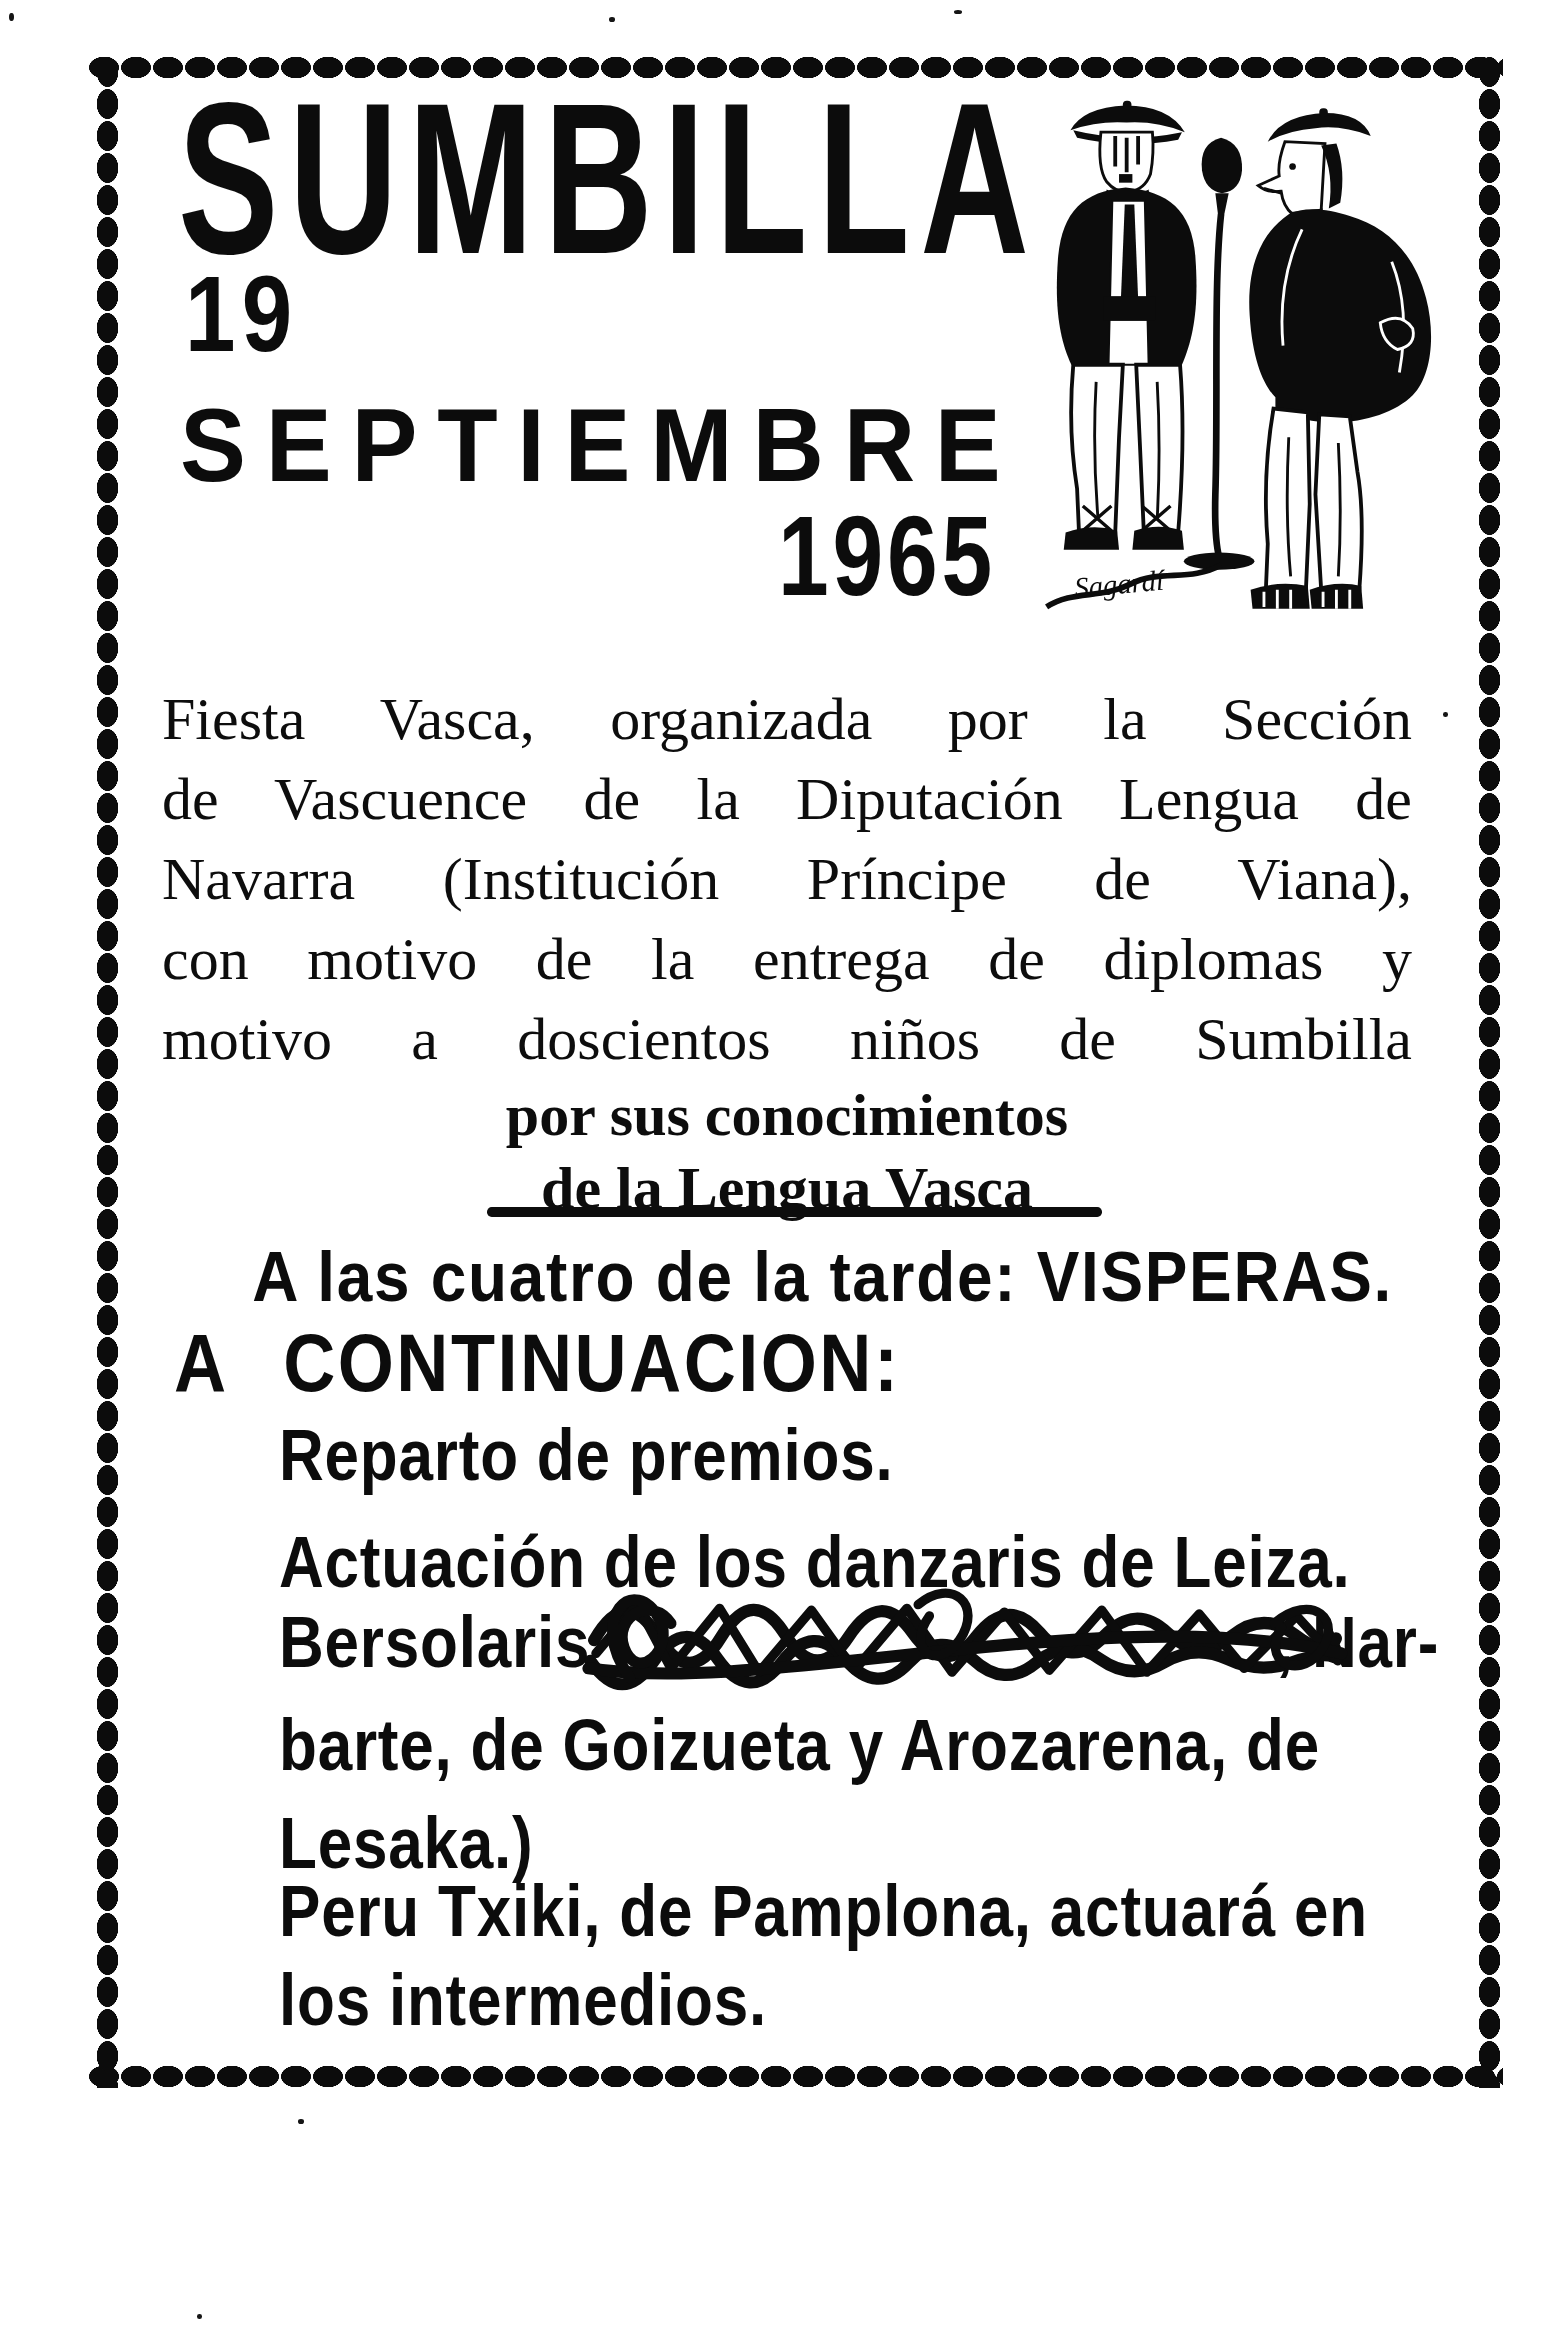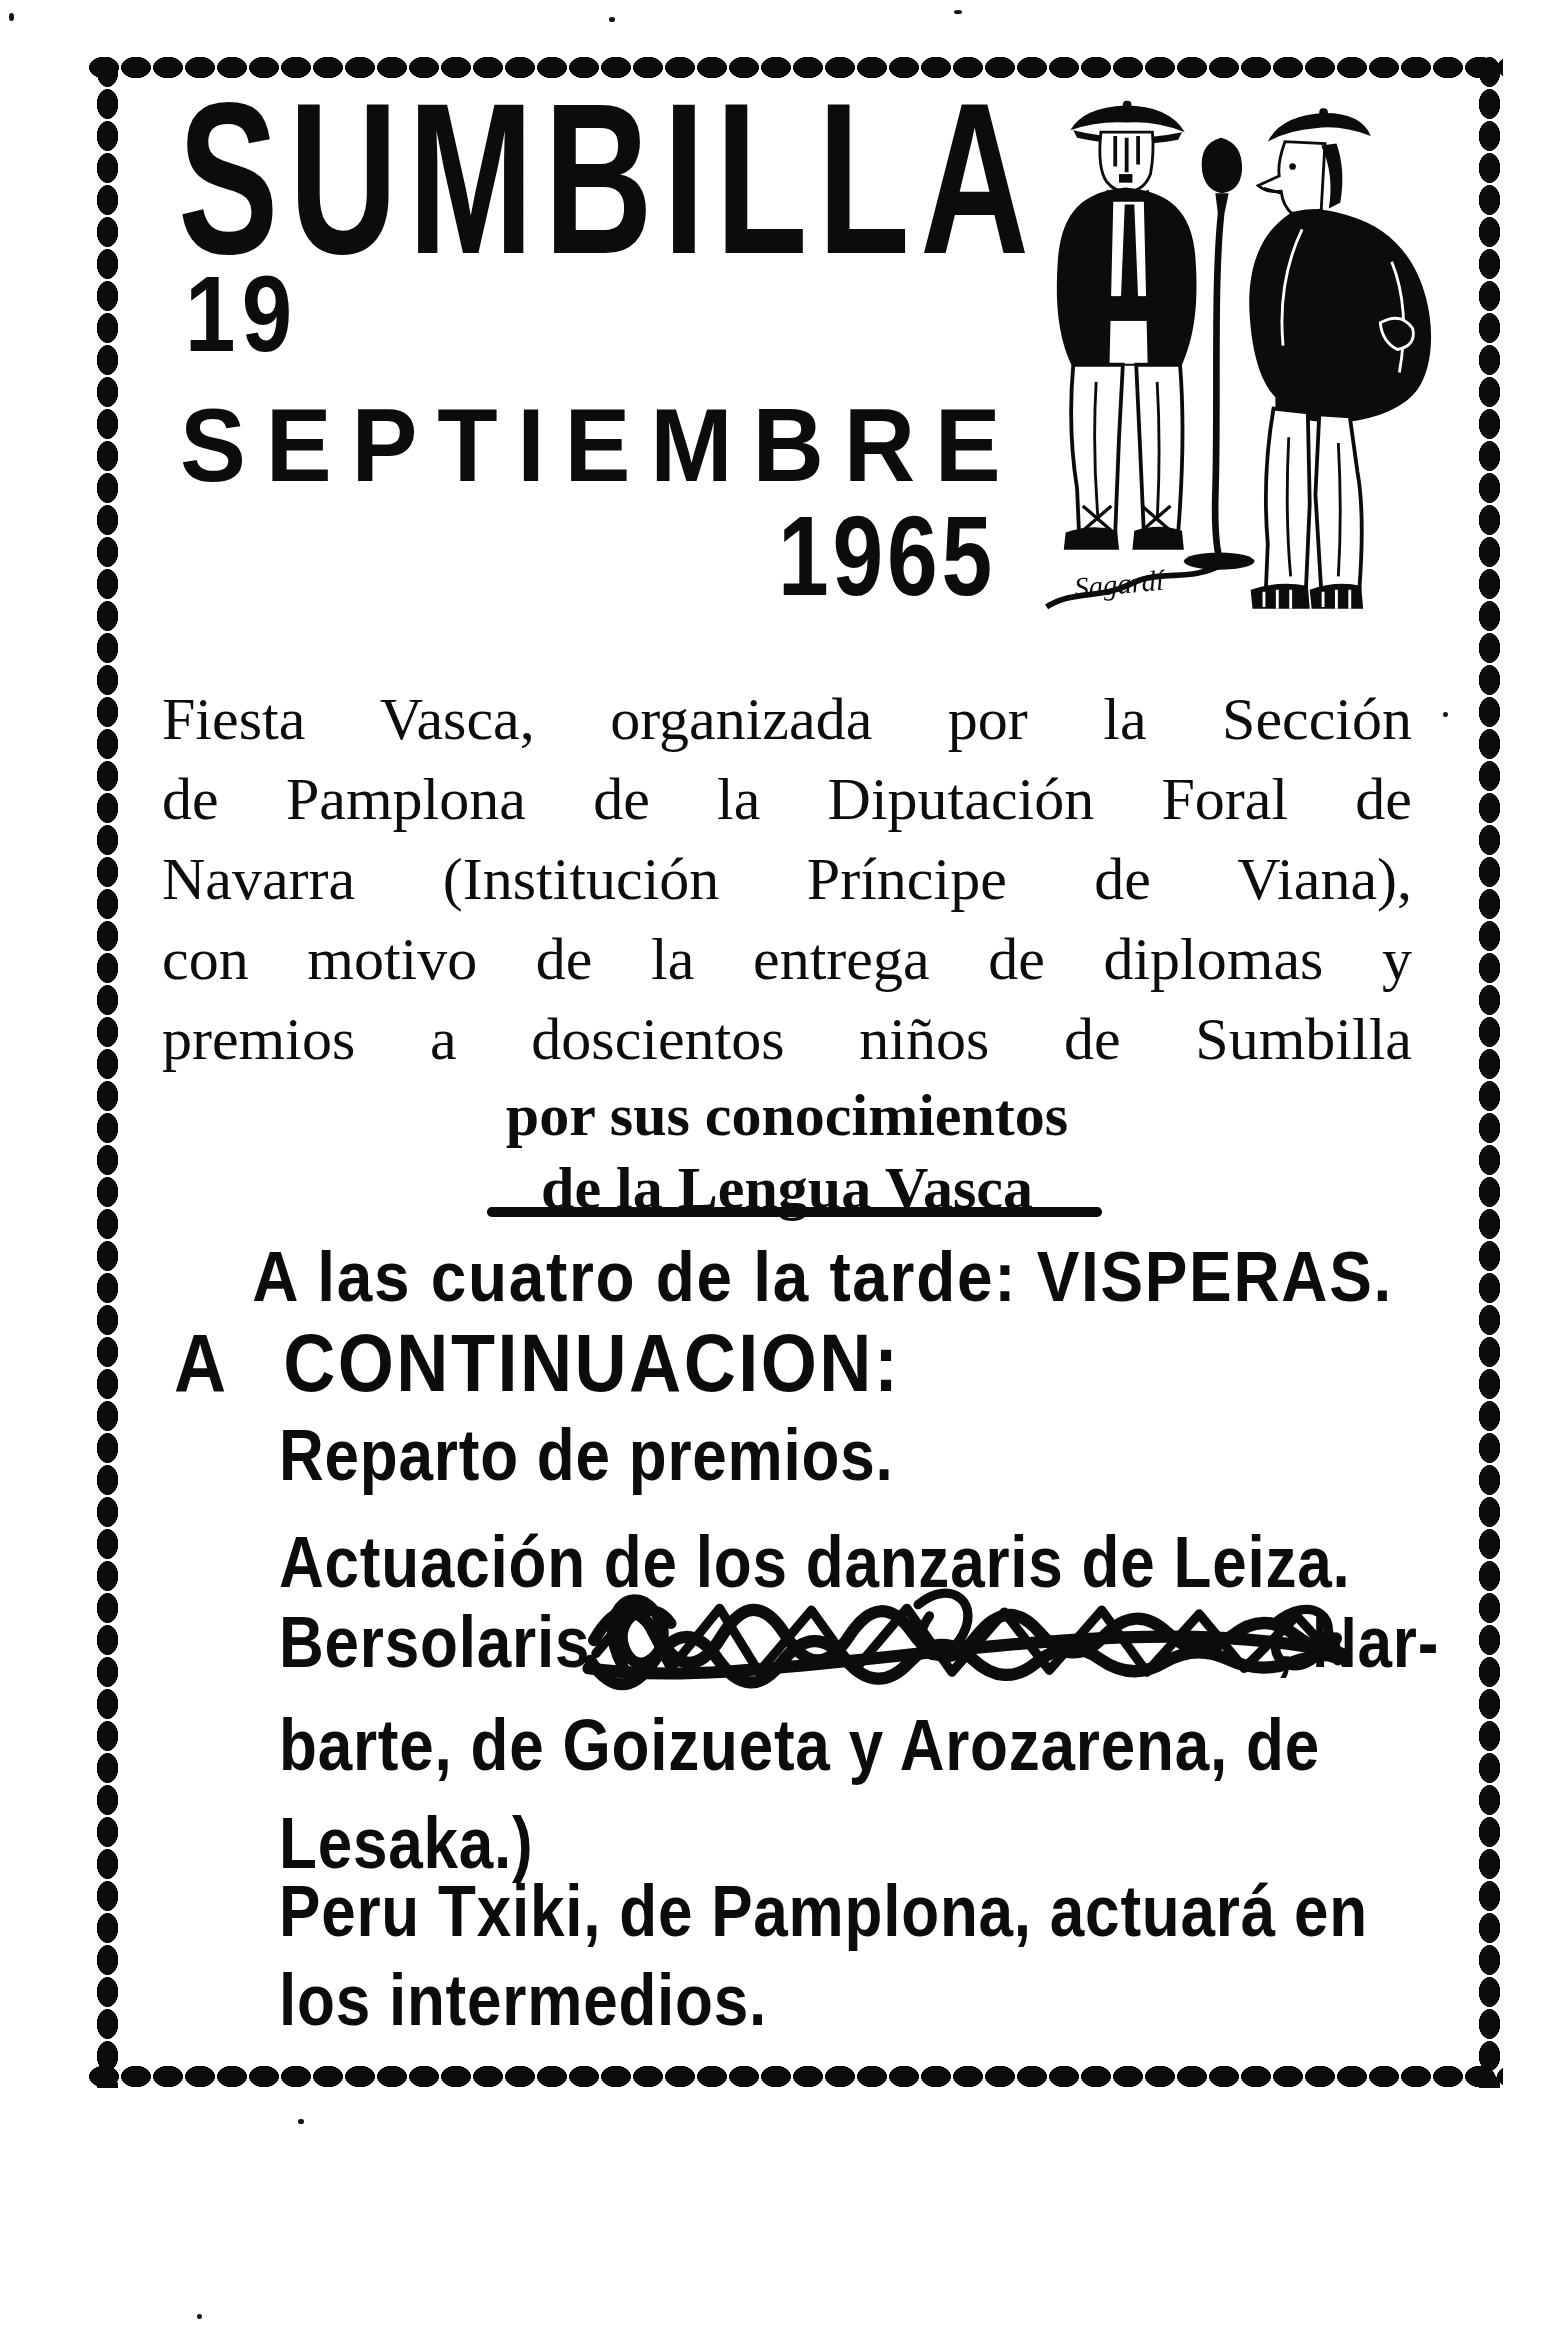--- a/index.html
+++ b/index.html
@@ -128,24 +128,24 @@
       <path d="M213,126 C205,200 210,330 207,420 C206,460 209,478 211,486" stroke="#0c0c0c" stroke-width="7" fill="none"></path>
       <ellipse cx="211" cy="490" rx="37" ry="9"></ellipse>
       <path d="M213,494 C180,512 150,498 118,514 C86,530 58,520 30,538" stroke="#0c0c0c" stroke-width="6" fill="none"></path>
     </g>
 
     <text x="60" y="528" font-family="Liberation Serif, serif" font-style="italic" font-size="30" fill="#0c0c0c" transform="rotate(-5 60 528)">Sagardí</text>
   </svg>
 
   <div class="intro">
     <div class="j">Fiesta Vasca, organizada por la Sección</div>
-    <div class="j">de Pamplona de la Diputación Foral de</div>
+    <div class="j">de Vascuence de la Diputación Lengua de</div>
     <div class="j">Navarra (Institución Príncipe de Viana),</div>
     <div class="j">con motivo de la entrega de diplomas y</div>
-    <div class="j">premios a doscientos niños de Sumbilla</div>
+    <div class="j">motivo a doscientos niños de Sumbilla</div>
     <div class="c">por sus conocimientos</div>
     <div class="c">de la Lengua Vasca</div>
   </div>
   <div class="rule"></div>
 
   <div class="schedline timewrap">
     <span>A las cuatro de la tarde: VISPERAS.</span>
   </div>
 
   <div class="schedline contin">

